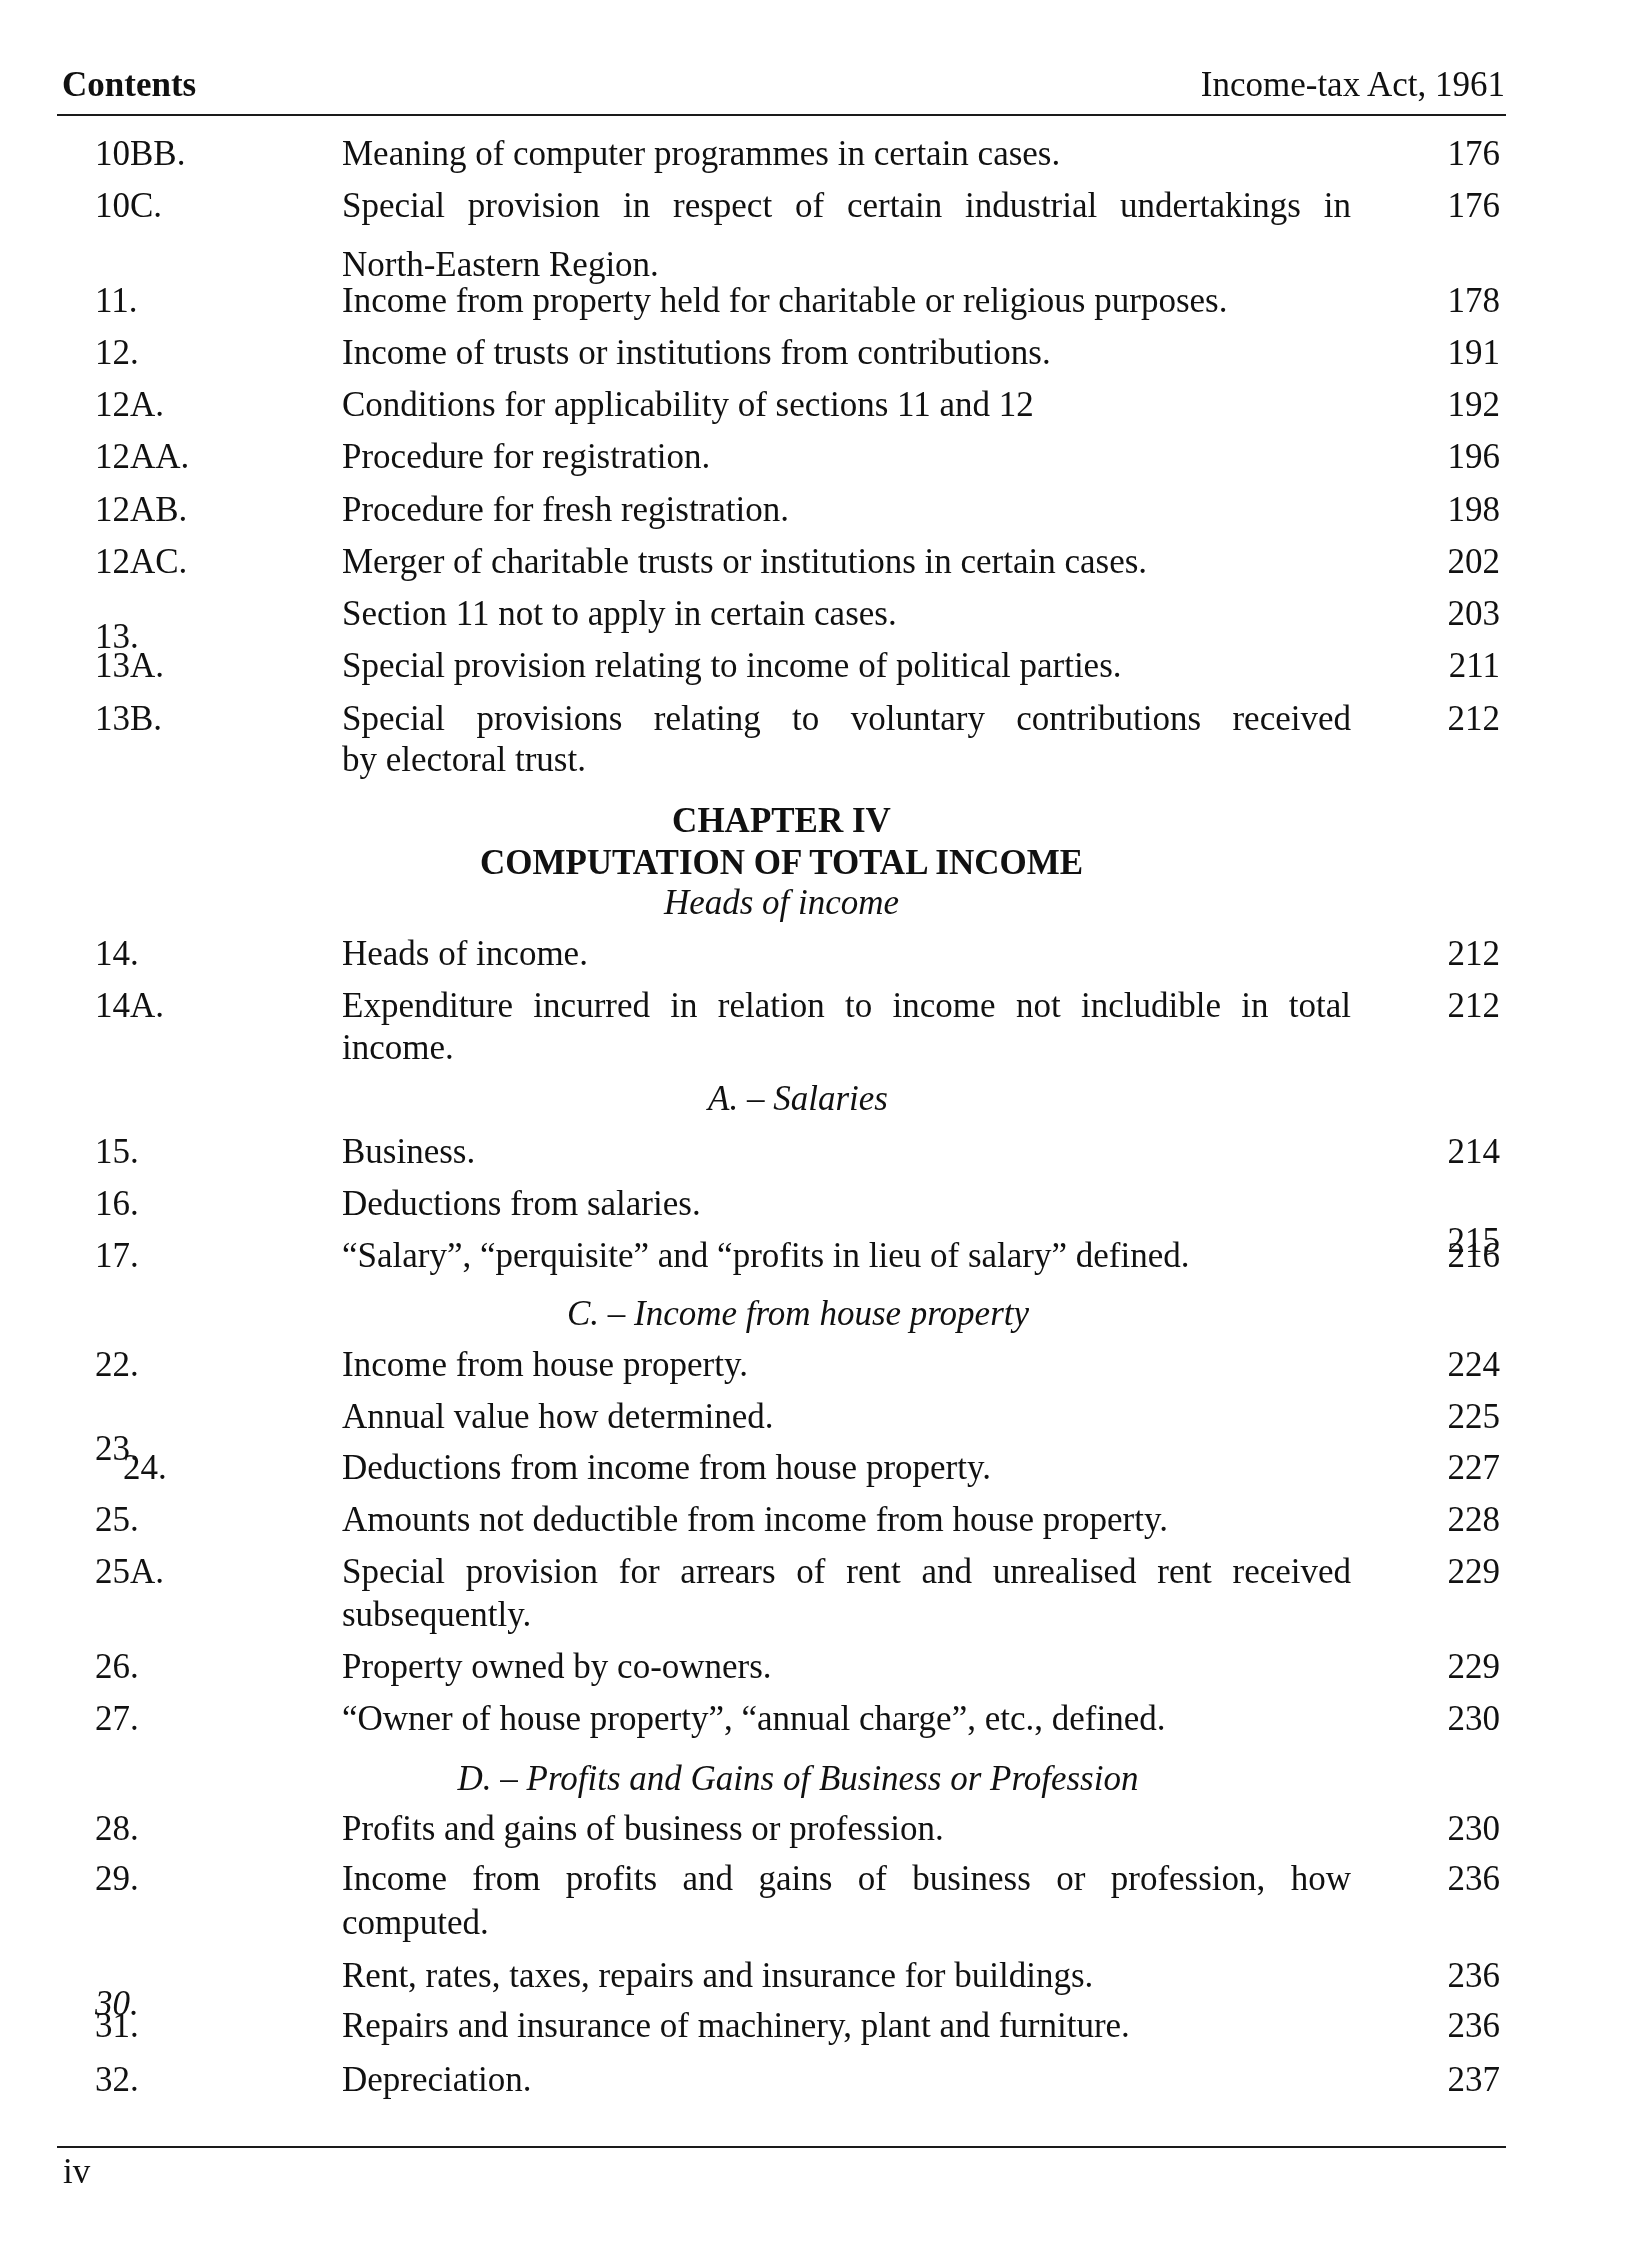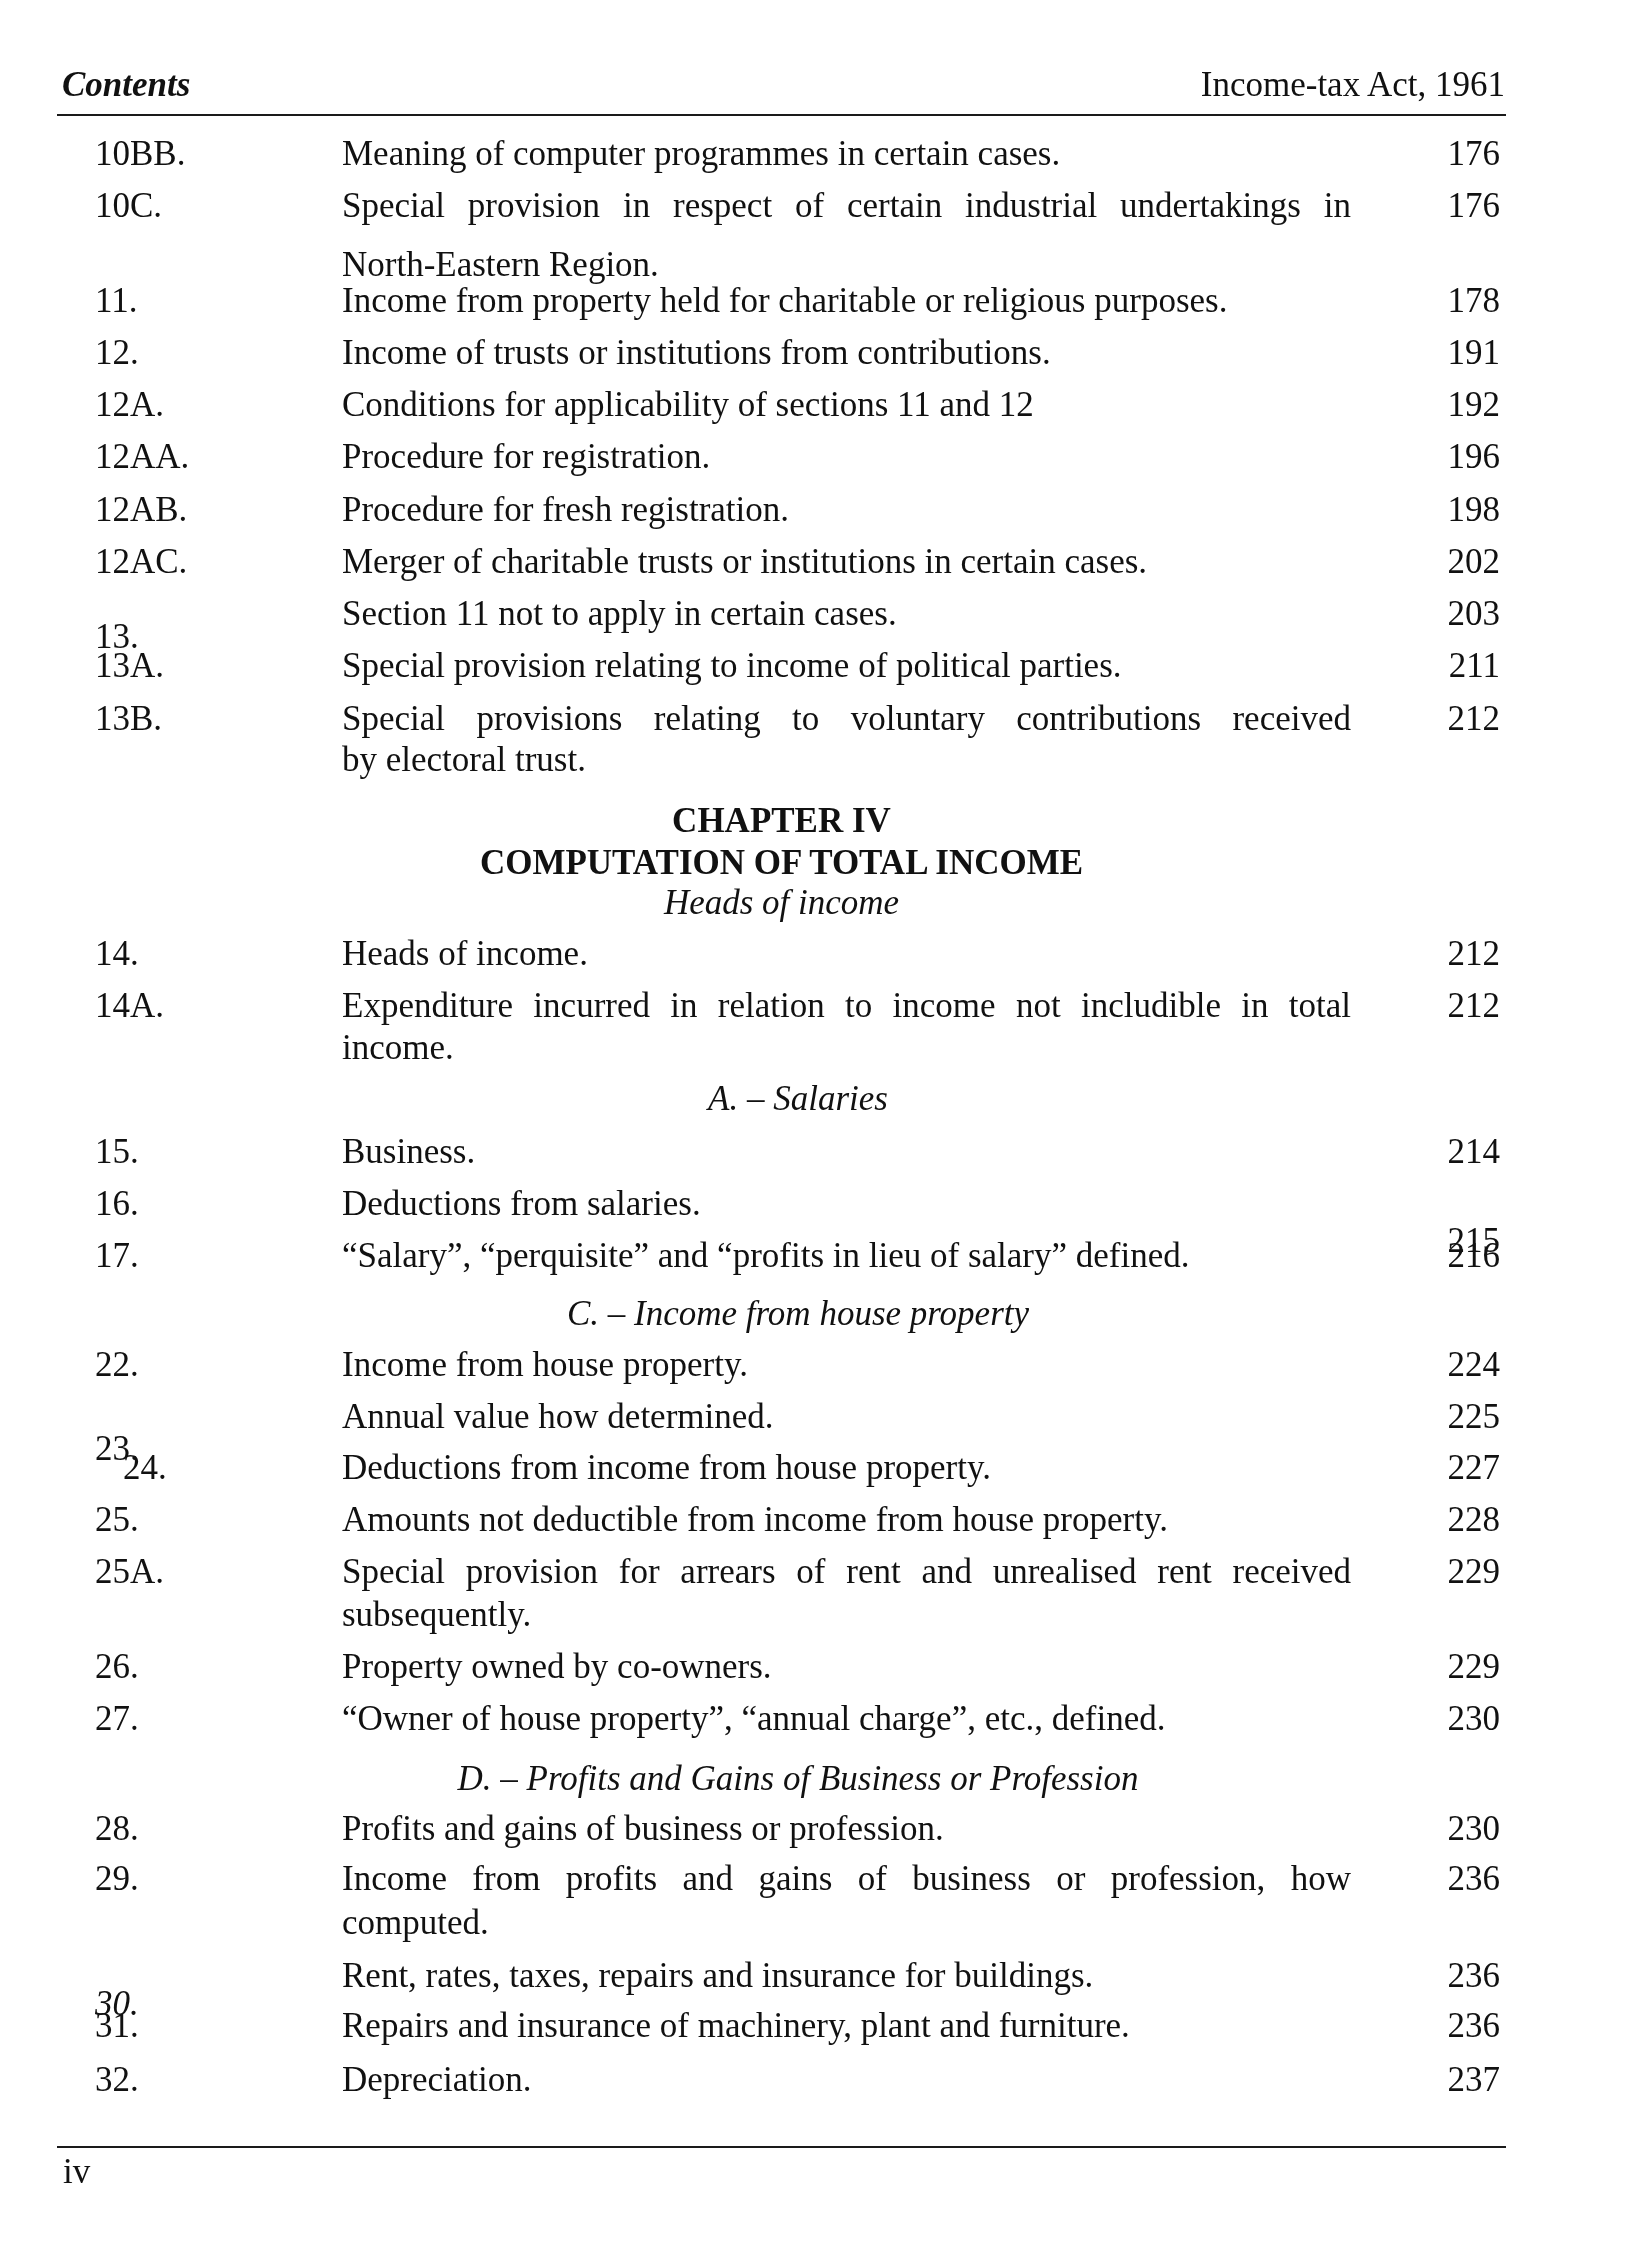--- a/index.html
+++ b/index.html
@@ -25,21 +25,20 @@
     .line {
       position: absolute;
       height: 42px;
       line-height: 42px;
       font-size: 35px;
       white-space: nowrap;
     }
     .running-title {
       left: 62px;
       font-weight: bold;
-      font-style: italic;
     }
     .running-act {
       right: 128px;
       text-align: right;
     }
     .rule {
       position: absolute;
       left: 57px;
       width: 1449px;
       height: 0;

